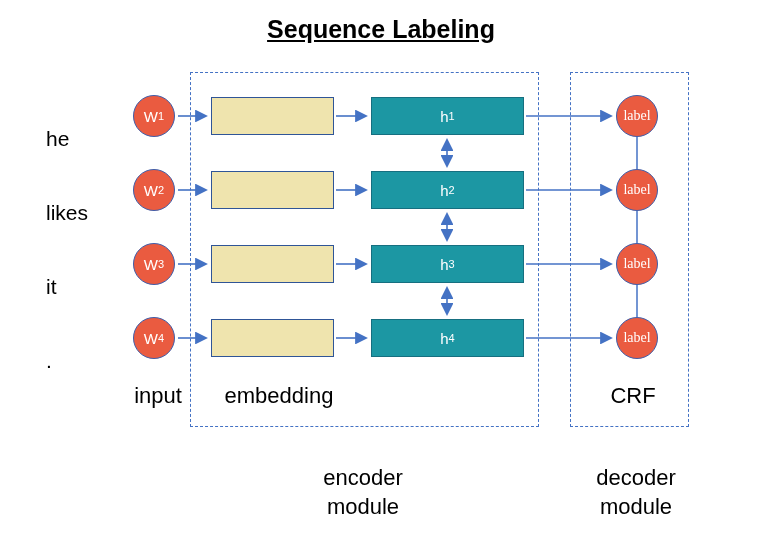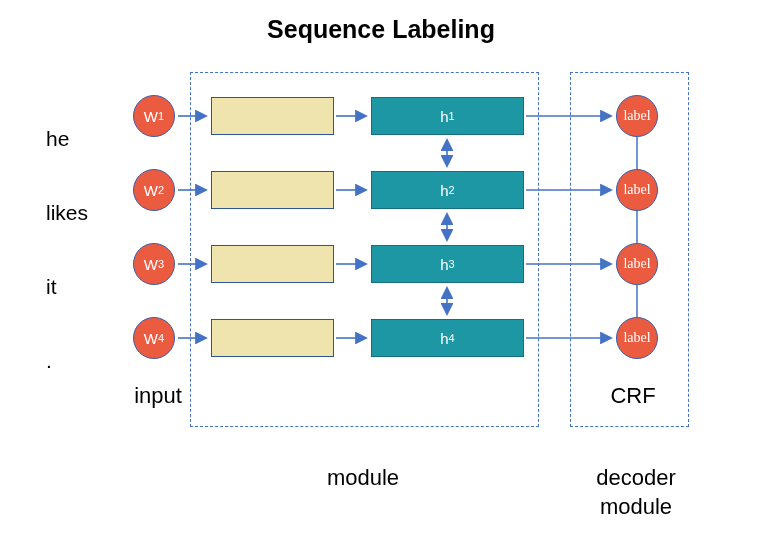--- a/index.html
+++ b/index.html
@@ -2,21 +2,21 @@
 <html><head>
 <meta charset="utf-8">
 <style>
   html,body { margin:0; padding:0; background:#ffffff; }
   .stage {
     position:relative; width:762px; height:541px; background:#ffffff;
     font-family:"Liberation Sans", sans-serif; color:#000; overflow:hidden;
   }
   .title {
     position:absolute; left:0; right:0; top:15px; text-align:center;
-    font-size:25px; font-weight:700; color:#000;
+    font-size:25px; font-weight:700; color:#000;text-decoration:underline;
   }
   .dashed-box {
     position:absolute; border:1px dashed #4472C4; background:transparent;
   }
   .encoder-box { left:190px; top:72px; width:347px; height:353px; }
   .decoder-box { left:570px; top:72px; width:117px; height:353px; }
   svg.connectors { position:absolute; left:0; top:0; pointer-events:none; }
   .word {
     position:absolute; left:46px; height:30px; line-height:30px; font-size:21px;margin-top:23px;
   }
@@ -140,23 +140,25 @@
   <div class="embed" style="top:319px"></div>
   <div class="hidden" style="top:319px">
       <span>h</span>
       <span class="sub">4</span>
     </div>
   <div class="circle labelnode" style="top:317px">
       <span>label</span>
     </div>
 
   <div class="col-label" style="left:158px">input</div>
+  <div class="col-label" style="left:279px">embedding</div>
   <div class="col-label" style="left:633px">CRF</div>
 
   <div class="module-label" style="left:263px">
+    <div>encoder</div>
     <div>module</div>
   </div>
   <div class="module-label" style="left:536px">
     <div>decoder</div>
     <div>module</div>
   </div>
 
 </div>
 
 </body></html>

